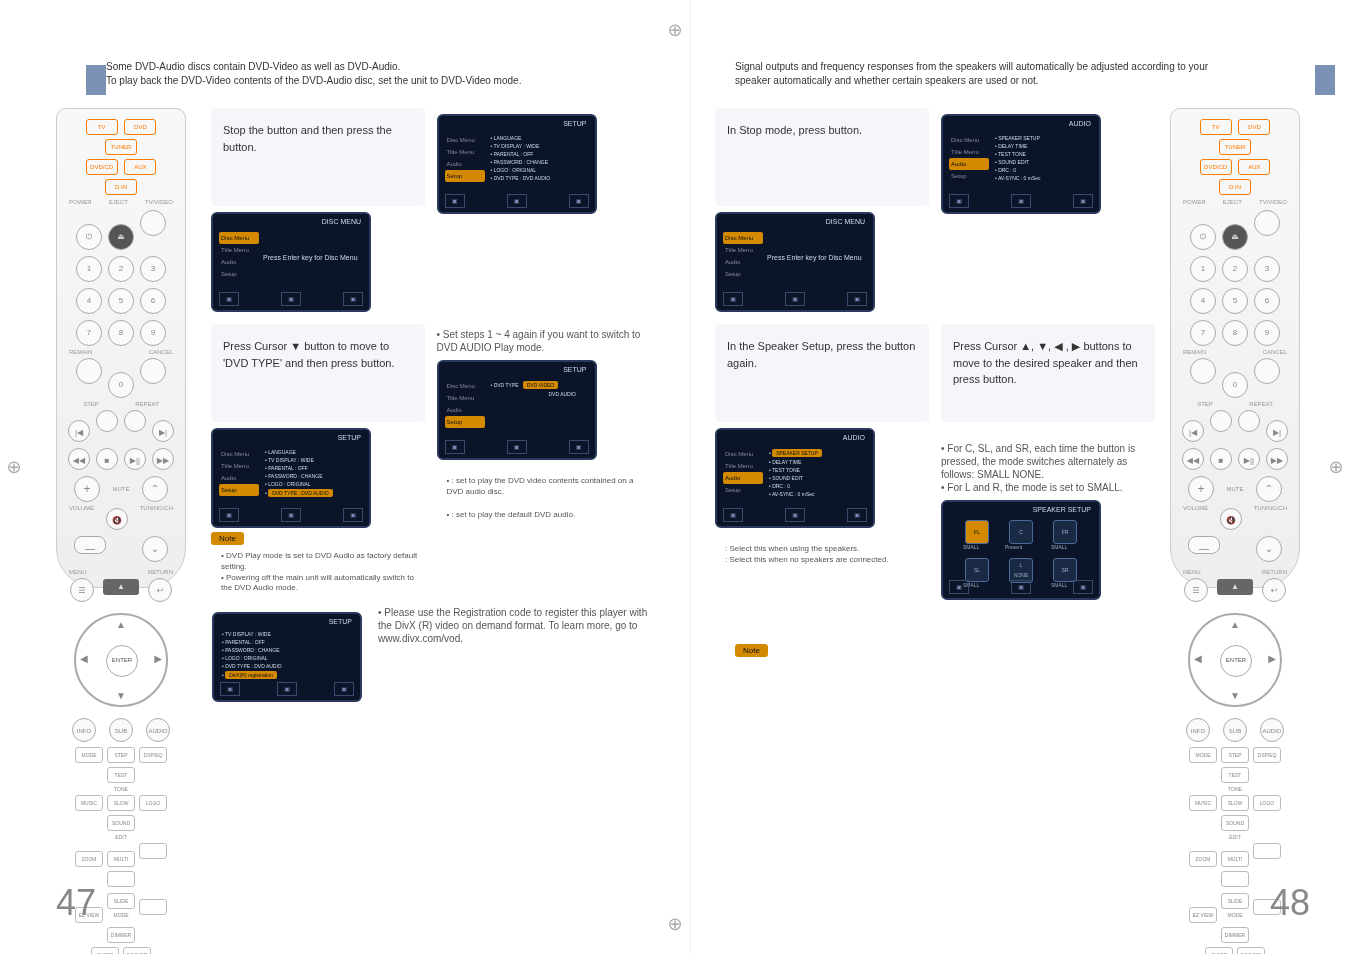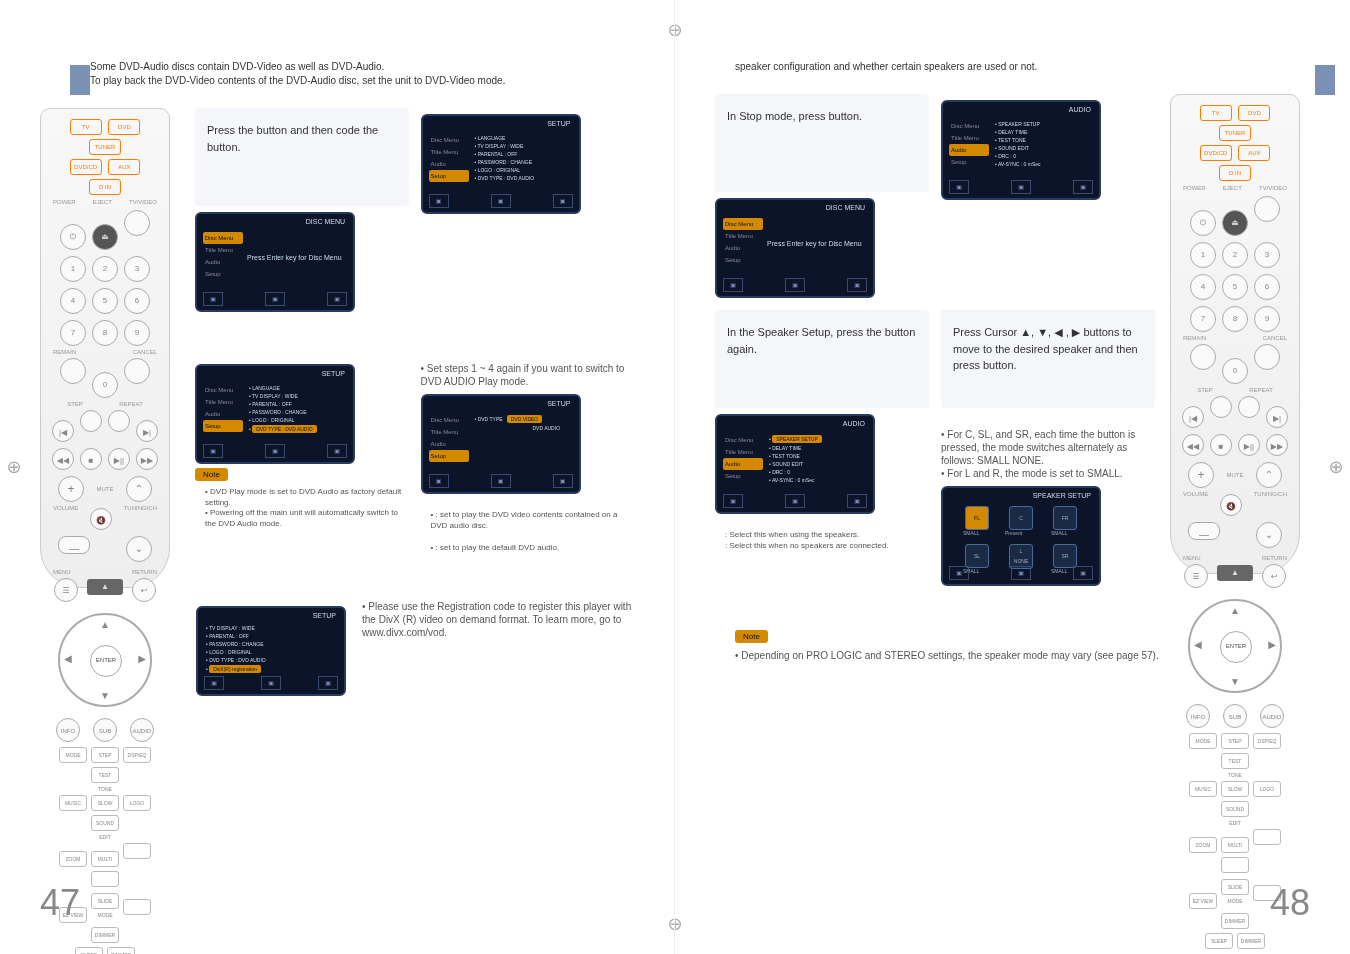--- a/index.html
+++ b/index.html
@@ -1,18 +1,18 @@
 <!DOCTYPE html>
 <html><head>
 <meta charset="utf-8">
 <style>
 body{margin:0;background:#888;font-family:Arial,Helvetica,sans-serif;font-size:10px;color:#333;width:1350px;height:954px;overflow:hidden}
 .spread{position:relative;width:1350px;height:954px;background:#fff}
 .page{position:absolute;top:0;height:954px;width:675px;box-sizing:border-box;padding:60px 40px 40px 40px}
-.left-page{left:0;border-right:1px solid #eee}
+.left-page{left:16px;border-right:1px solid #eee}
 .right-page{left:675px}
 .page-num{position:absolute;bottom:30px;font-size:36px;font-weight:300;color:#888}
 .left-page .page-num{left:40px}
 .right-page .page-num{right:40px}
 .intro{font-size:10px;line-height:1.4;margin-bottom:20px;margin-left:50px}
 .right-page .intro{margin-left:20px}
 .bluebar-l,.bluebar-r{position:absolute;background:#7a90b5;width:20px;height:30px}
 .bluebar-l{top:65px;left:70px}
 .right-page .bluebar-l{top:65px;left:640px}
 .columns{display:flex;gap:15px}
@@ -144,21 +144,21 @@
         <div class="row"><span class="small-rect">MUSIC</span><span class="small-rect">SLOW</span><span class="small-rect">LOGO</span><span class="small-rect">SOUND EDIT</span></div>
         <div class="row"><span class="small-rect">ZOOM</span><span class="small-rect">MULTI</span><span class="small-rect"></span><span class="small-rect"></span></div>
         <div class="row"><span class="small-rect">EZ VIEW</span><span class="small-rect">SLIDE MODE</span><span class="small-rect"></span><span class="small-rect">DIMMER</span></div>
         <div class="row"><span class="small-rect">SLEEP</span><span class="small-rect">DIMMER</span></div>
       </div>
     </div>
 
     <div class="steps-col">
 
       <div>
-        <div class="step-text">Press the button and then code the button.</div>
+        <div class="step-text">Stop the button and then press the button.</div>
         <div class="osd">
           <div class="title">DISC MENU</div>
           <div class="menu-left">
             <div class="hl">Disc Menu</div>
             <div>Title Menu</div>
             <div>Audio</div>
             <div>Setup</div>
           </div>
           <div class="center-msg">Press Enter key for Disc Menu</div>
           <div class="bottom-icons">
@@ -188,20 +188,21 @@
           </div>
           <div class="bottom-icons">
                 <span>▣</span>
                 <span>▣</span>
                 <span>▣</span>
               </div>
         </div>
       </div>
 
       <div>
+        <div class="step-text">Press Cursor ▼ button to move to 'DVD TYPE' and then press         button.</div>
         <div class="osd">
           <div class="title">SETUP</div>
           <div class="menu-left">
             <div>Disc Menu</div>
             <div>Title Menu</div>
             <div>Audio</div>
             <div class="hl">Setup</div>
           </div>
           <div class="menu-right">
             <div>• <span>LANGUAGE</span></div>
@@ -272,21 +273,22 @@
     </div>
     <div class="section-header-note" style="flex:1">• Please use the Registration code to register this player with the DivX (R) video on demand format. To learn more, go to www.divx.com/vod.</div>
   </div>
 
   <div class="page-num">47</div>
 </div>
 
 <div class="page right-page">
   <div class="bluebar-l"></div>
   <div class="intro">
-    <div>speaker configuration and whether certain speakers are used or not.</div>
+    <div>Signal outputs and frequency responses from the speakers will automatically be adjusted according to your</div>
+    <div>speaker automatically and whether certain speakers are used or not.</div>
   </div>
 
   <div class="columns">
 
     <div class="steps-col" style="flex:1">
 
       <div>
         <div class="step-text">In Stop mode, press         button.</div>
         <div class="osd">
           <div class="title">DISC MENU</div>
@@ -458,19 +460,18 @@
         <div class="row"><span class="small-rect">MUSIC</span><span class="small-rect">SLOW</span><span class="small-rect">LOGO</span><span class="small-rect">SOUND EDIT</span></div>
         <div class="row"><span class="small-rect">ZOOM</span><span class="small-rect">MULTI</span><span class="small-rect"></span><span class="small-rect"></span></div>
         <div class="row"><span class="small-rect">EZ VIEW</span><span class="small-rect">SLIDE MODE</span><span class="small-rect"></span><span class="small-rect">DIMMER</span></div>
         <div class="row"><span class="small-rect">SLEEP</span><span class="small-rect">DIMMER</span></div>
       </div>
     </div>
   </div>
 
   <div style="margin-top:40px;margin-left:20px">
     <span class="note-label">Note</span>
-    <div class="section-header-note" style="margin-top:6px">• Depending on PRO LOGIC and STEREO settings, the speaker mode may vary (see page 57).</div>
   </div>
 
   <div class="page-num">48</div>
 </div>
 
 </div>
 
 </body></html>

